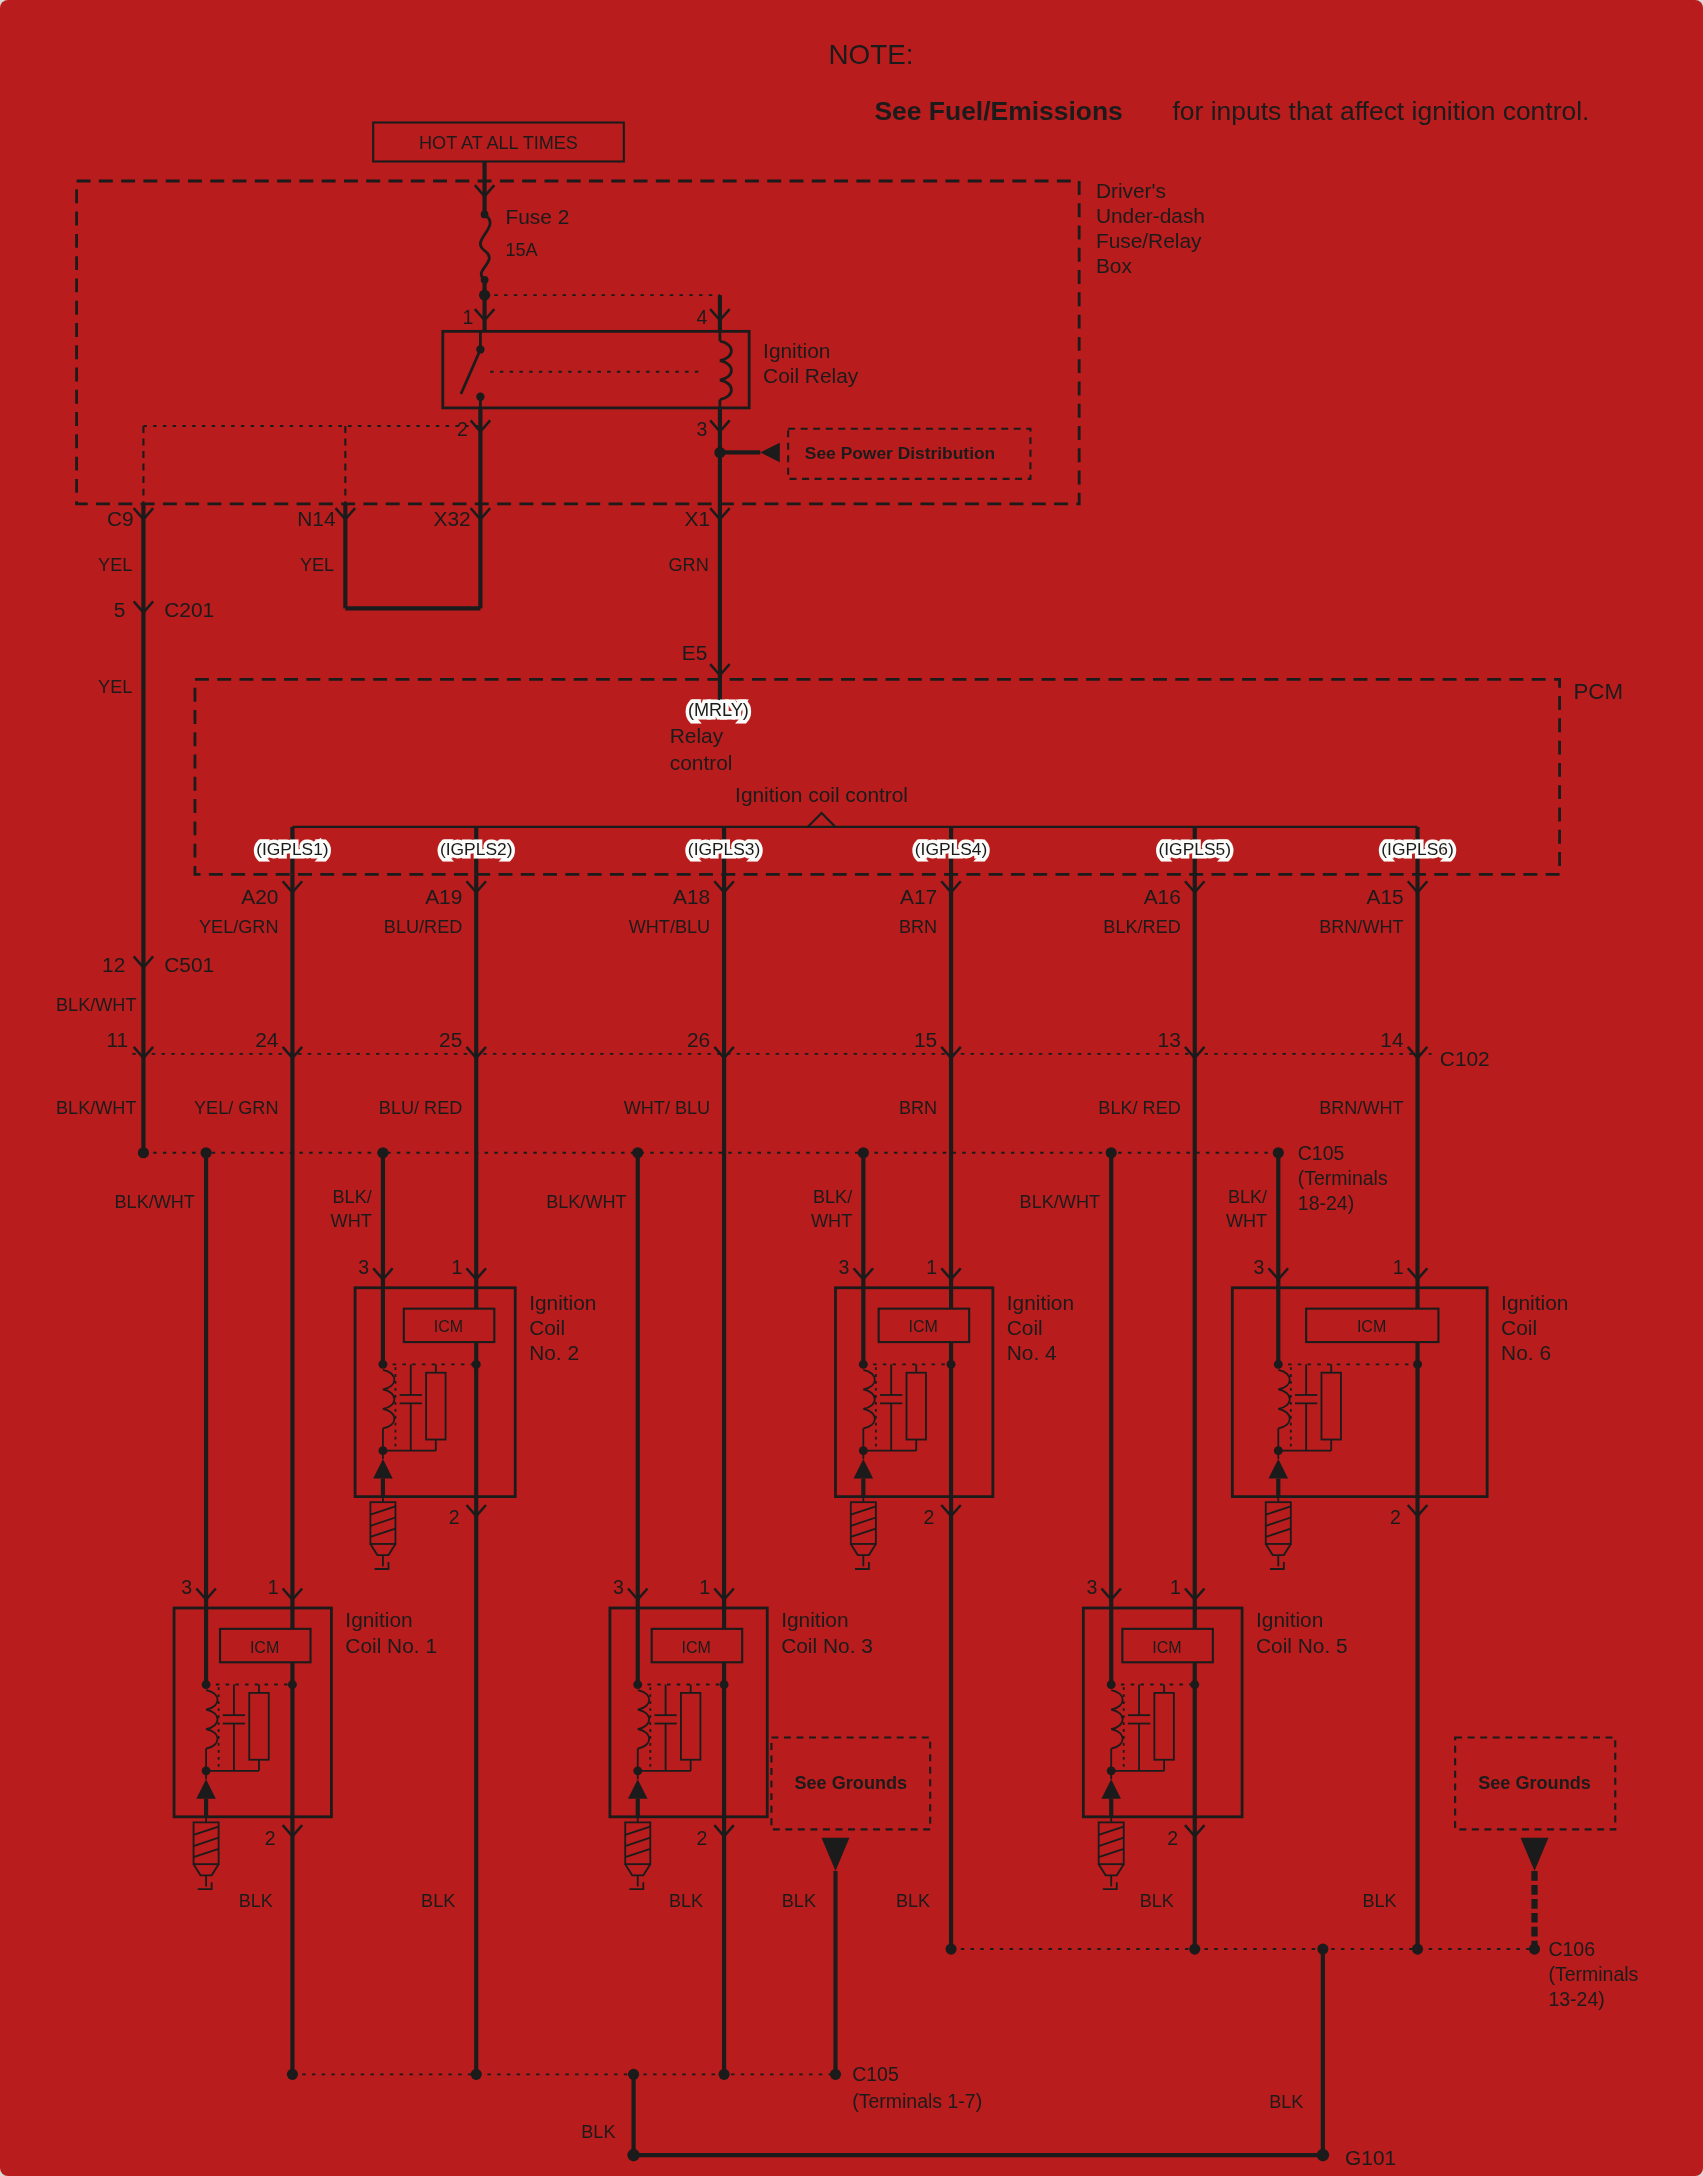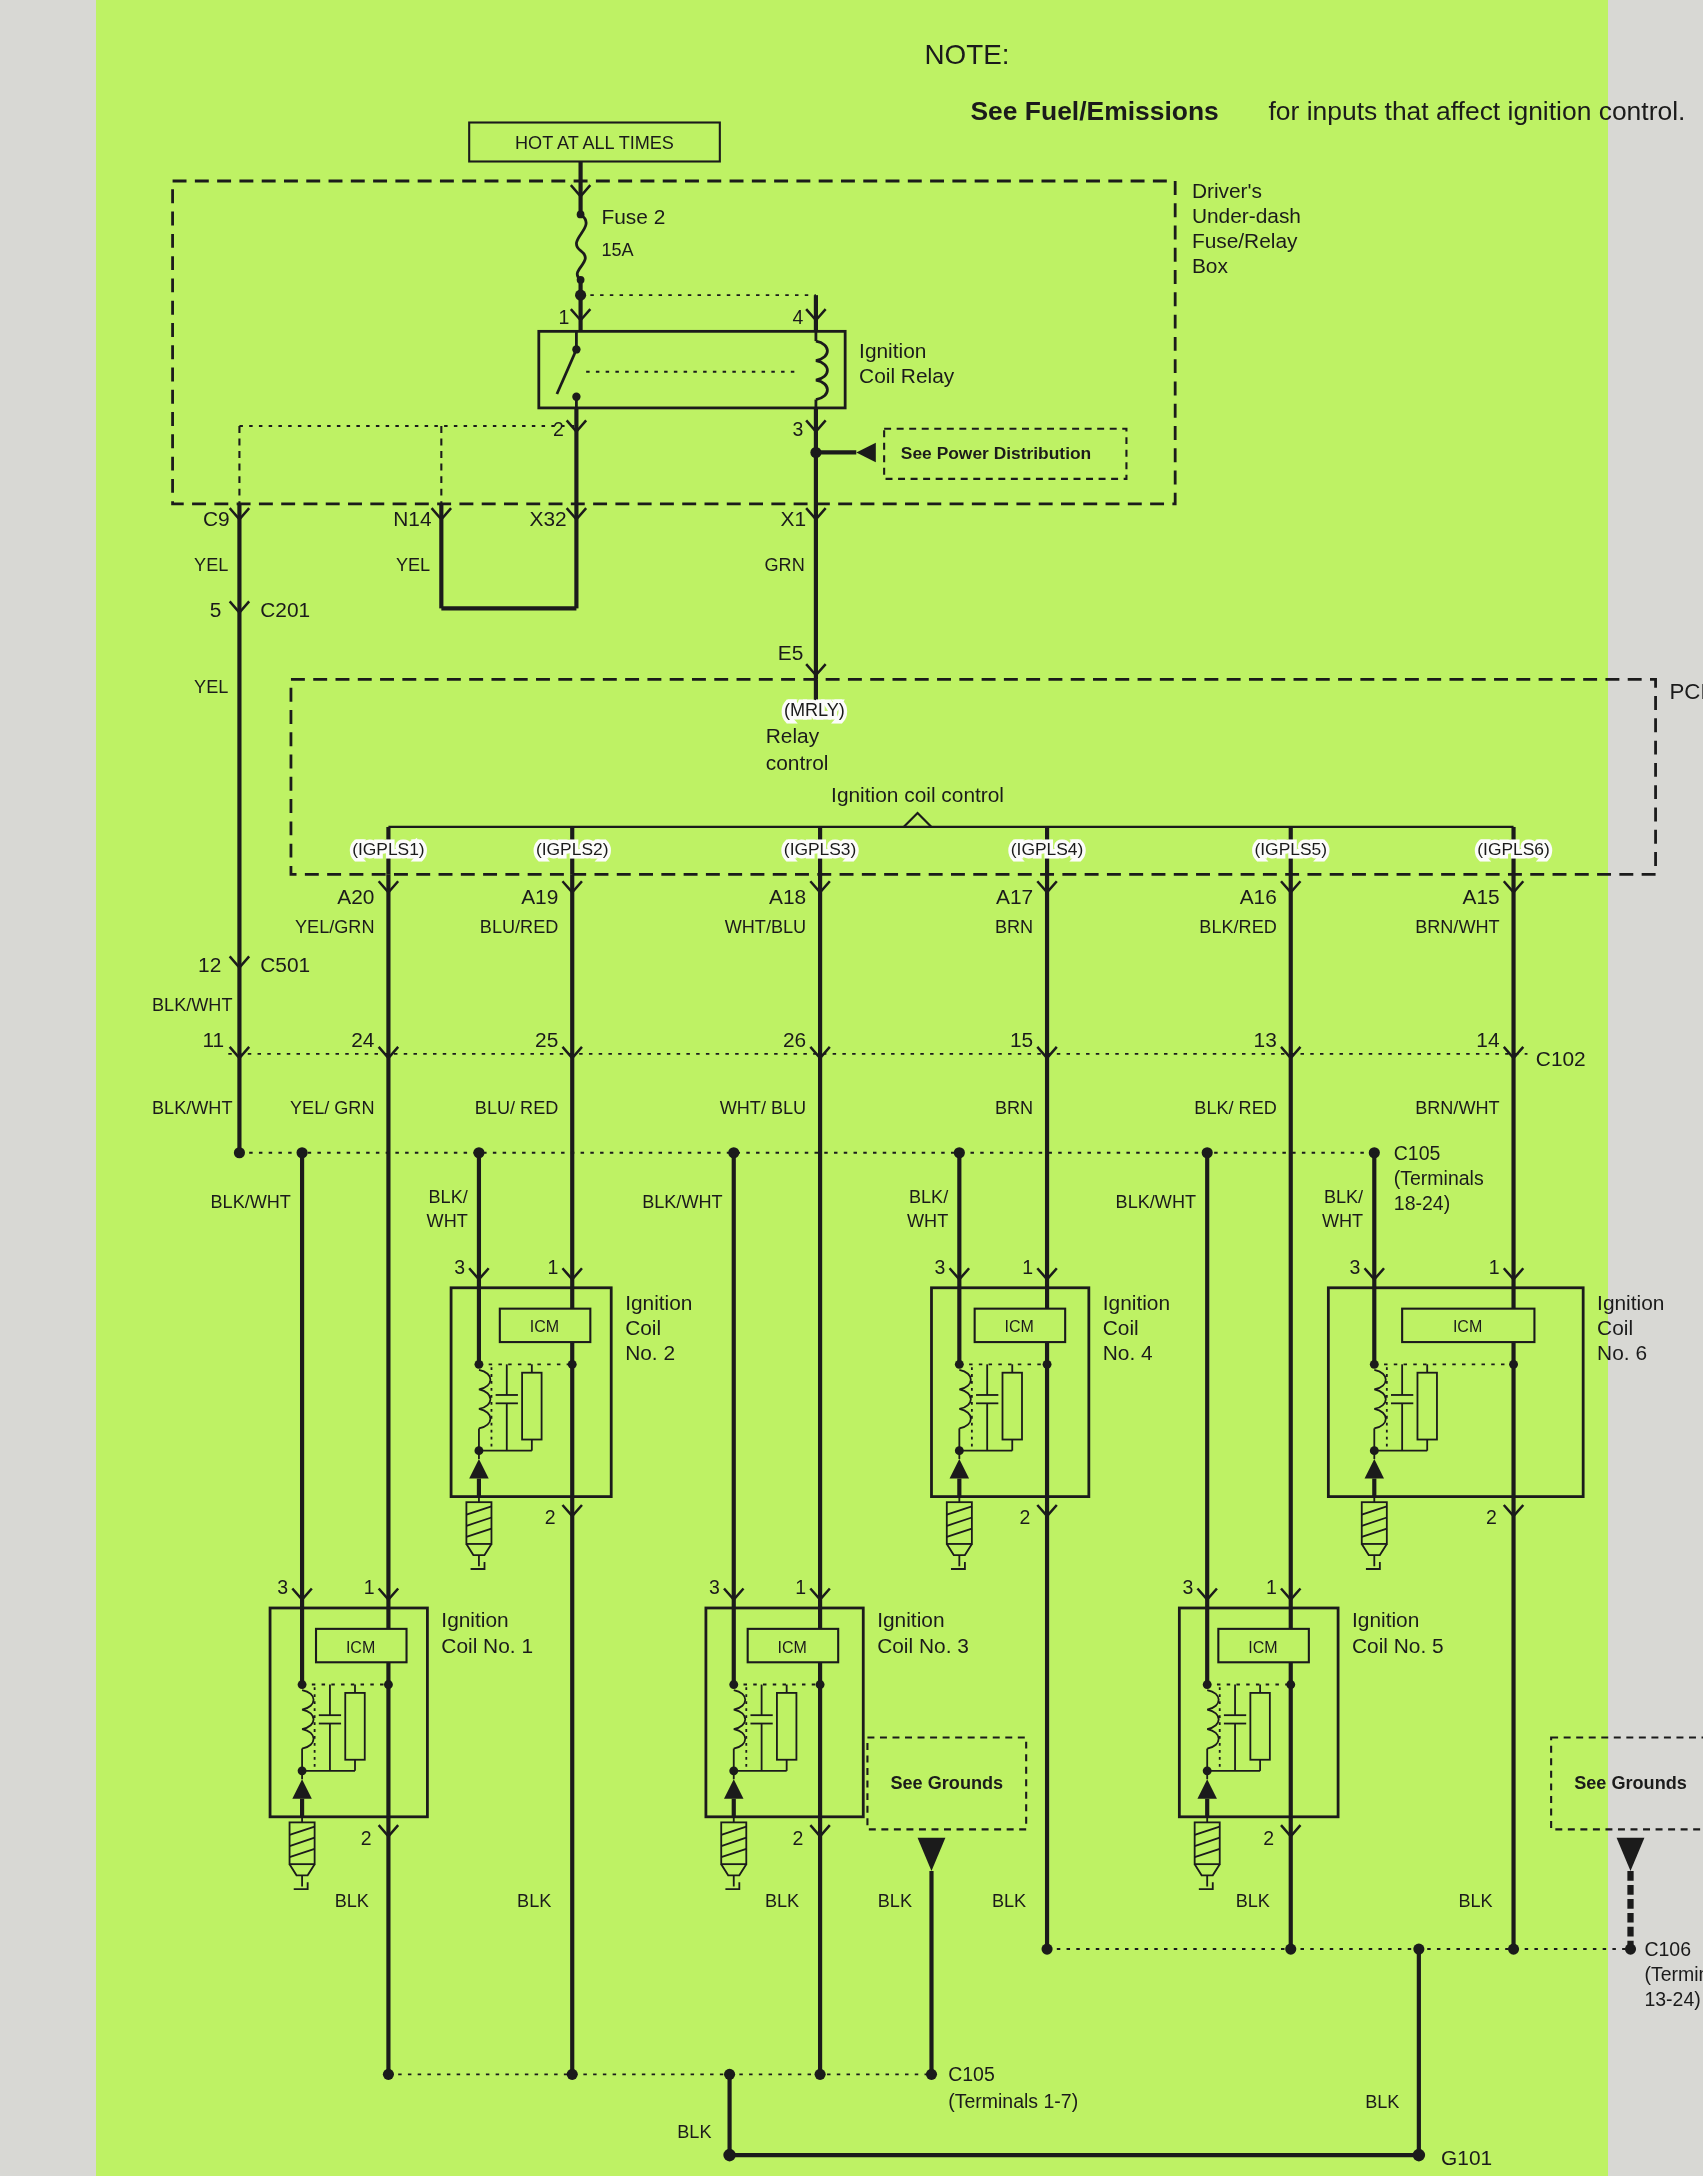--- a/index.html
+++ b/index.html
@@ -1,16 +1,16 @@
 <!DOCTYPE html>
 <html style="font-size:14px"><head>
 <meta charset="utf-8">
 <style>
   html,body{margin:0;padding:0;background:#d8d8d4;}
-  .page{width:1512px;height:2176px;background:#bef264;margin:0 auto;}
+  .page{width:1703px;height:2176px;background:#b91c1c;margin:0 auto;border-radius:8px;}
   svg{display:block}
   text{font-family:"Liberation Sans",sans-serif;fill:#1b1b1b;}
   .fs20{font-size:20px}.fs19{font-size:19px}.fs16{font-size:16px}.fs15{font-size:15px}
   .fs14{font-size:14px}.fs13{font-size:13px}.fs12{font-size:12.5px}.fs11{font-size:11.5px}
   .b{font-weight:bold}
   .end{text-anchor:end}.mid{text-anchor:middle}
   .halo{paint-order:stroke;stroke:#fcfcfa;stroke-width:5;}
   .w2{stroke:#1b1b1b;stroke-width:3;fill:none}
   .w4h{stroke:#1b1b1b;stroke-width:4.5;fill:none;stroke-dasharray:7 3}
   .thin{stroke:#1b1b1b;stroke-width:1.6;fill:none}

